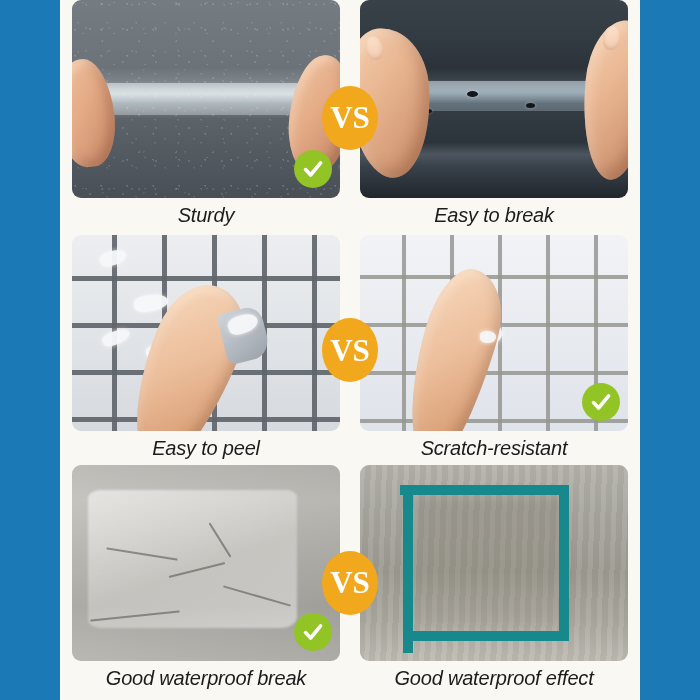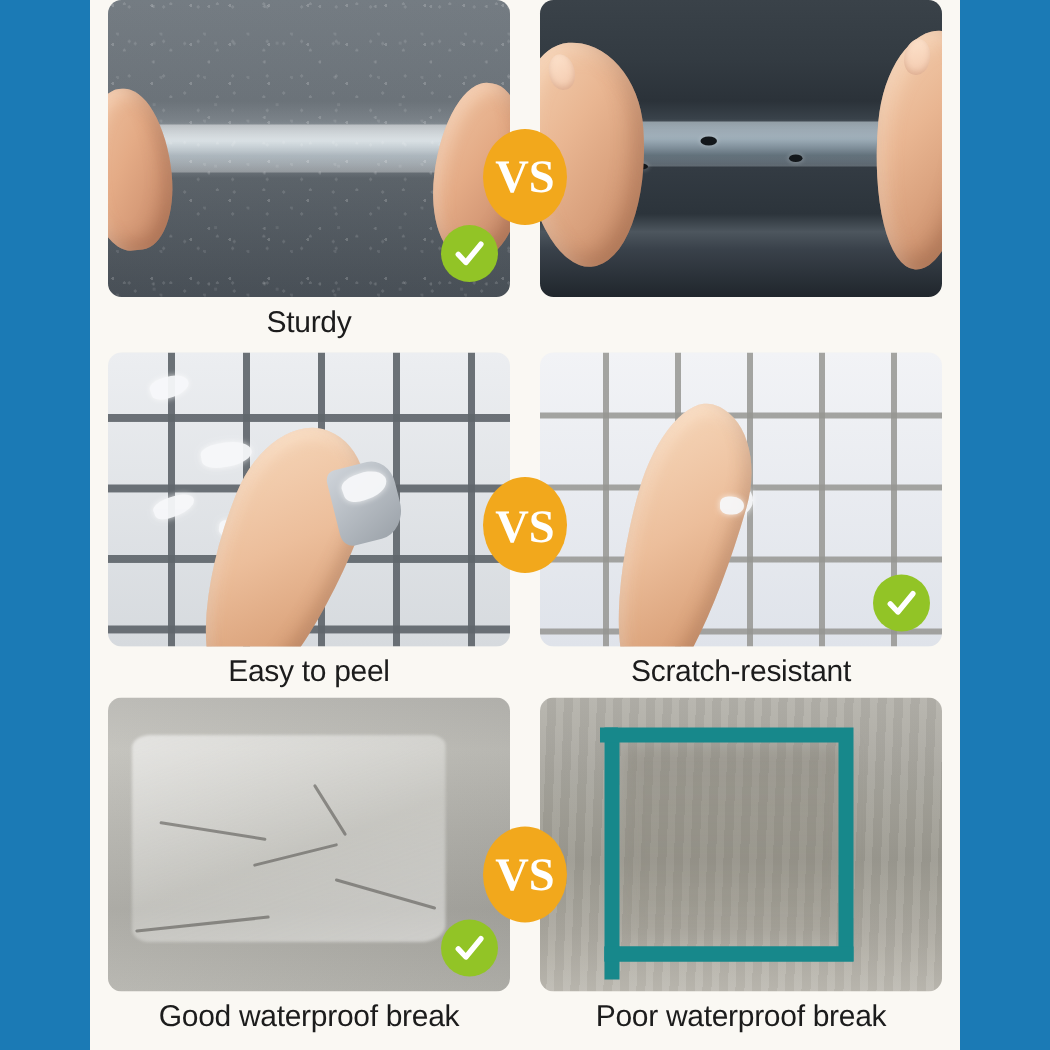--- a/index.html
+++ b/index.html
@@ -47,20 +47,21 @@
     display: flex;
     justify-content: space-between;
     padding: 0 12px;
     box-sizing: border-box;
     width: 580px;
   }
 
   .cell {
     position: relative;
     width: 268px;
+    font-style: italic;
   }
 
   .photo {
     position: relative;
     width: 268px;
     height: 196px;
     border-radius: 9px;
     overflow: hidden;
     background: #bbb;
   }
@@ -308,20 +309,21 @@
         <div class="cell">
           <div class="photo p1r">
             <div class="p1r hole h1" style="position:absolute;background:#13171b;"></div>
             <div class="hole h2" style="position:absolute;width:9px;height:5px;border-radius:50%;background:#13171b;left:62%;top:52%;z-index:2;"></div>
             <div class="hole h3" style="position:absolute;width:8px;height:4px;border-radius:50%;background:#13171b;left:24%;top:55%;z-index:2;"></div>
             <div class="fist fist-l"></div>
             <div class="nail nail-a"></div>
             <div class="fist fist-r"></div>
             <div class="nail nail-b"></div>
           </div>
+          <div class="caption">Easy to break</div>
         </div>
 
       </div>
       <div class="vs-badge">
         <span>VS</span>
       </div>
     </div>
 
     <div class="comparison-row row-2">
       <div class="pair">
@@ -381,21 +383,21 @@
         <div class="cell">
           <div class="photo p3r">
             <div style="position:absolute;left:20%;top:16%;width:56%;height:66%;
                         background:linear-gradient(180deg,rgba(125,120,108,.35),rgba(150,146,134,.22));
                         filter:blur(6px);z-index:2;"></div>
             <div class="tape-rect"></div>
             <div class="tape-overhang" style="left:15%;top:10%;width:12px;height:10px;"></div>
             <div class="tape-overhang" style="left:16%;bottom:4%;width:10px;height:22px;"></div>
             <div class="tape-overhang" style="left:16%;bottom:10%;width:62%;height:10px;"></div>
           </div>
-          <div class="caption">Poor waterproof break</div>
+          <div class="caption">Good waterproof effect</div>
         </div>
 
       </div>
       <div class="vs-badge">
         <span>VS</span>
       </div>
     </div>
 
   </div>
 </div>

